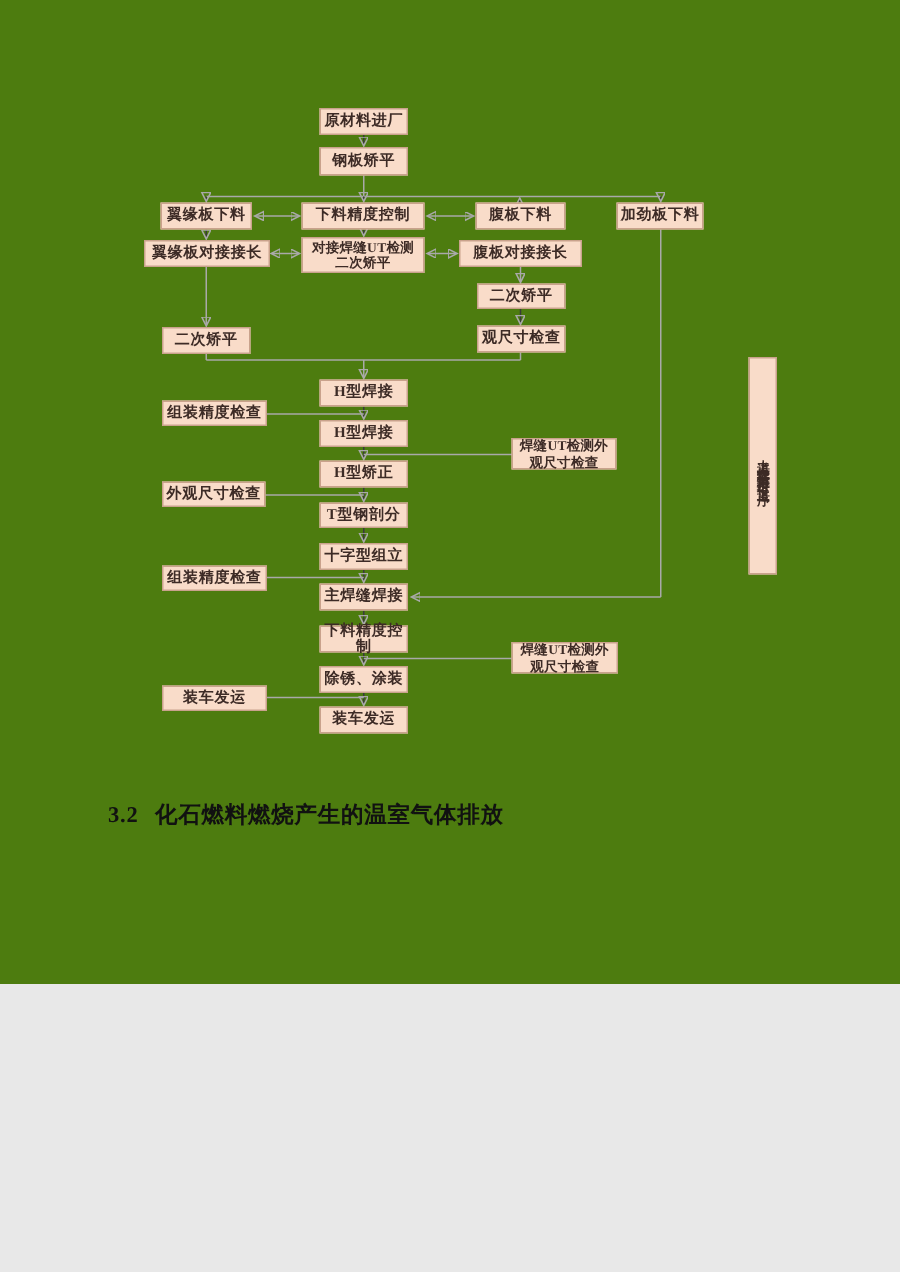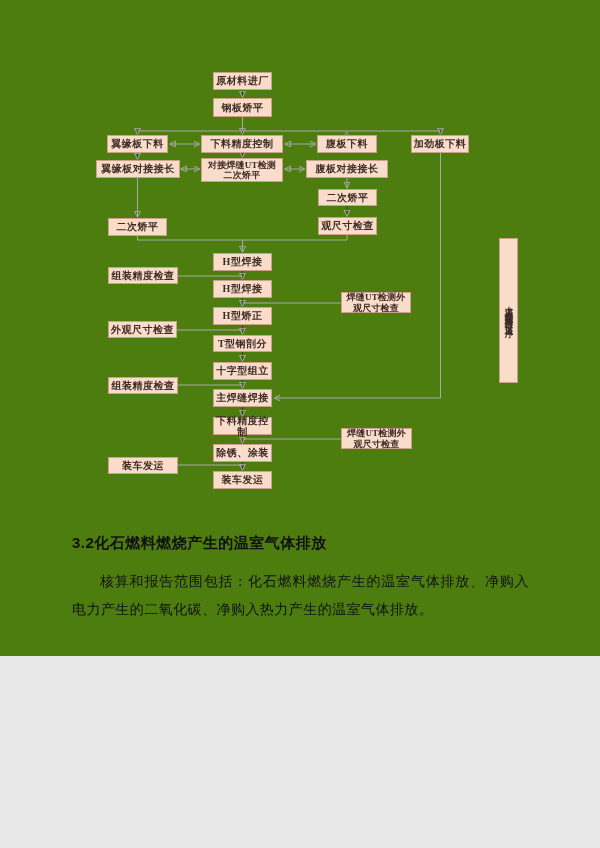--- a/index.html
+++ b/index.html
@@ -28,21 +28,21 @@
   
   .caption{
     position:absolute;left:48px;top:500px;width:552px;
     text-align:center;font-weight:bold;font-size:14.5px;color:#111;
   }
   .caption .num{margin-right:8px;}
   .heading{
     position:absolute;left:72px;top:534px;margin:0;
     font-size:15px;font-weight:bold;color:#111;letter-spacing:0.5px;
   }
-  .heading .num{font-family:Liberation Sans, sans-serif;text-align:right;}
+  .heading .num{margin-right:11px;font-family:Liberation Serif, serif;text-align:right;}
   .body-text{
     position:absolute;left:72px;top:568px;width:457px;
     font-size:14px;line-height:28px;letter-spacing:0.45px;
     text-align:justify;text-justify:inter-character;color:#111;
   }
   .body-text p{margin:0;text-indent:2em;}
   .body-text u{text-underline-offset:3px;}
   .page-number{
     position:absolute;left:0;top:778px;width:600px;
     text-align:center;font-size:11px;color:#222;
@@ -140,18 +140,17 @@
     <div class="node" style="left:213px;top:471px;width:59px;height:18px">装车发运</div>
     <div class="node vnote" style="left:499px;top:238px;width:19px;height:145px">上道工序合格后方可进行下一道工序</div>
   </div>
 
 
   <h2 class="heading">
     <span class="num">3.2</span><span>化石燃料燃烧产生的温室气体排放</span>
   </h2>
 
   <div class="body-text">
-    <p>核算和报告范围包括：化石燃料燃烧产生的温室气体排放、净购入电力产生的二氧化碳、净购入热力产生的温室气体排放。</p>
   </div>
 
   <div class="page-number">9</div>
 
 </div>
 
 </body></html>

